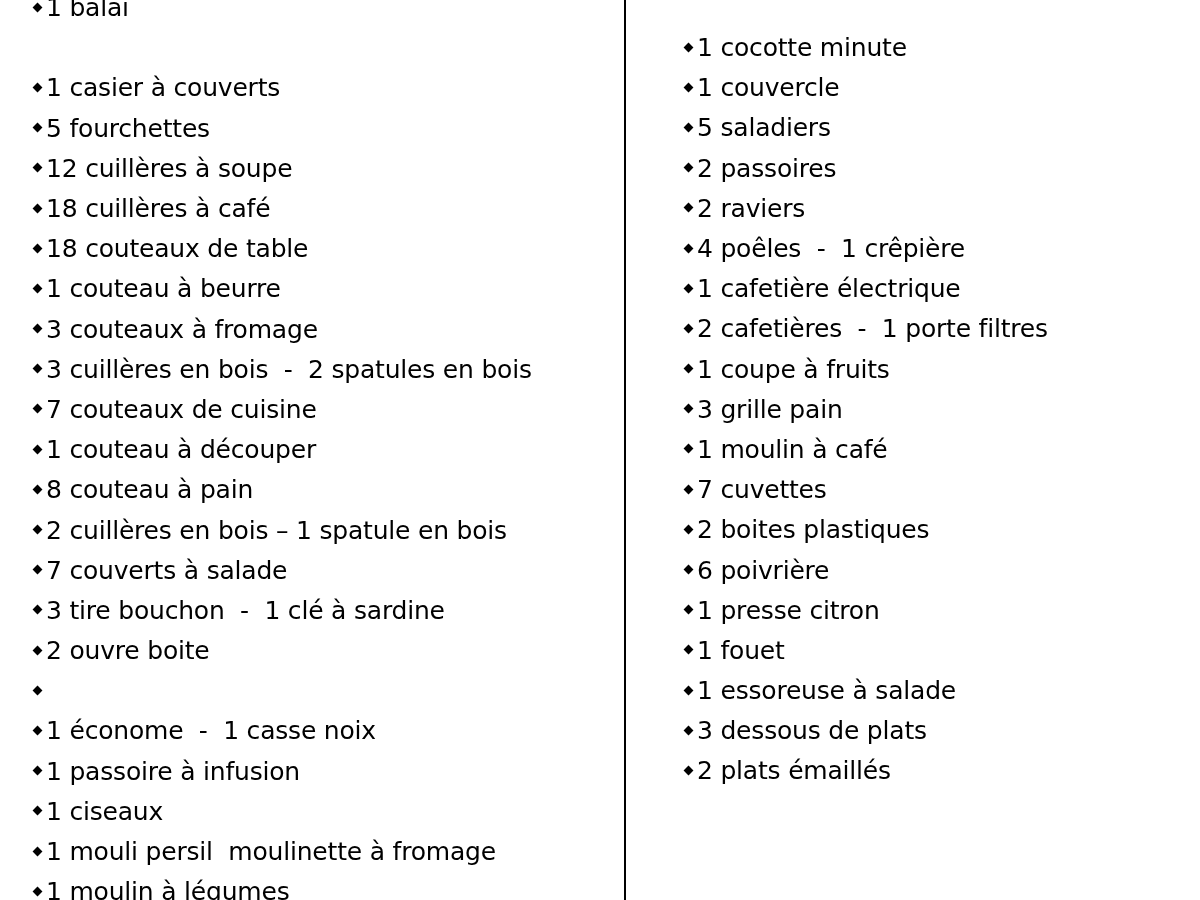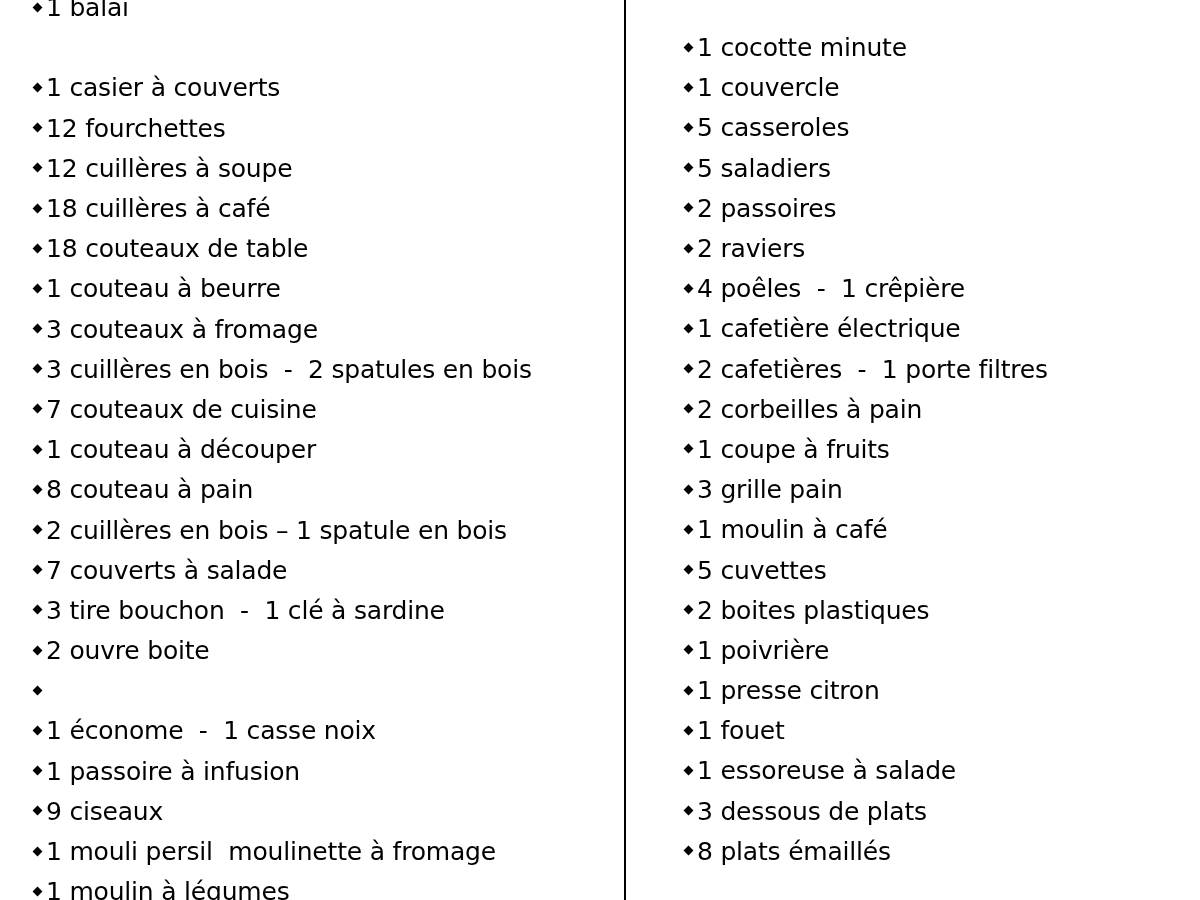--- a/index.html
+++ b/index.html
@@ -74,21 +74,21 @@
     <span class="bullet"></span>
     <span class="text">1 balai</span>
   </li>
       <li class="item spacer"></li>
       <li class="item">
     <span class="bullet"></span>
     <span class="text">1 casier à couverts</span>
   </li>
       <li class="item">
     <span class="bullet"></span>
-    <span class="text">12 fourchettes</span>
+    <span class="text">5 fourchettes</span>
   </li>
       <li class="item">
     <span class="bullet"></span>
     <span class="text">12 cuillères à soupe</span>
   </li>
       <li class="item">
     <span class="bullet"></span>
     <span class="text">18 cuillères à café</span>
   </li>
       <li class="item">
@@ -141,21 +141,21 @@
       <li class="item">
     <span class="bullet"></span>
     <span class="text">1 économe  -  1 casse noix</span>
   </li>
       <li class="item">
     <span class="bullet"></span>
     <span class="text">1 passoire à infusion</span>
   </li>
       <li class="item">
     <span class="bullet"></span>
-    <span class="text">9 ciseaux</span>
+    <span class="text">1 ciseaux</span>
   </li>
       <li class="item">
     <span class="bullet"></span>
     <span class="text">1 mouli persil  moulinette à fromage</span>
   </li>
       <li class="item">
     <span class="bullet"></span>
     <span class="text">1 moulin à légumes</span>
   </li>
     </ul>
@@ -164,24 +164,20 @@
       <li class="item">
     <span class="bullet"></span>
     <span class="text">1 cocotte minute</span>
   </li>
       <li class="item">
     <span class="bullet"></span>
     <span class="text">1 couvercle</span>
   </li>
       <li class="item">
     <span class="bullet"></span>
-    <span class="text">5 casseroles</span>
-  </li>
-      <li class="item">
-    <span class="bullet"></span>
     <span class="text">5 saladiers</span>
   </li>
       <li class="item">
     <span class="bullet"></span>
     <span class="text">2 passoires</span>
   </li>
       <li class="item">
     <span class="bullet"></span>
     <span class="text">2 raviers</span>
   </li>
@@ -192,60 +188,56 @@
       <li class="item">
     <span class="bullet"></span>
     <span class="text">1 cafetière électrique</span>
   </li>
       <li class="item">
     <span class="bullet"></span>
     <span class="text">2 cafetières  -  1 porte filtres</span>
   </li>
       <li class="item">
     <span class="bullet"></span>
-    <span class="text">2 corbeilles à pain</span>
-  </li>
-      <li class="item">
-    <span class="bullet"></span>
     <span class="text">1 coupe à fruits</span>
   </li>
       <li class="item">
     <span class="bullet"></span>
     <span class="text">3 grille pain</span>
   </li>
       <li class="item">
     <span class="bullet"></span>
     <span class="text">1 moulin à café</span>
   </li>
       <li class="item">
     <span class="bullet"></span>
-    <span class="text">5 cuvettes</span>
+    <span class="text">7 cuvettes</span>
   </li>
       <li class="item">
     <span class="bullet"></span>
     <span class="text">2 boites plastiques</span>
   </li>
       <li class="item">
     <span class="bullet"></span>
-    <span class="text">1 poivrière</span>
+    <span class="text">6 poivrière</span>
   </li>
       <li class="item">
     <span class="bullet"></span>
     <span class="text">1 presse citron</span>
   </li>
       <li class="item">
     <span class="bullet"></span>
     <span class="text">1 fouet</span>
   </li>
       <li class="item">
     <span class="bullet"></span>
     <span class="text">1 essoreuse à salade</span>
   </li>
       <li class="item">
     <span class="bullet"></span>
     <span class="text">3 dessous de plats</span>
   </li>
       <li class="item">
     <span class="bullet"></span>
-    <span class="text">8 plats émaillés</span>
+    <span class="text">2 plats émaillés</span>
   </li>
     </ul>
 </div>
 
 </body></html>

